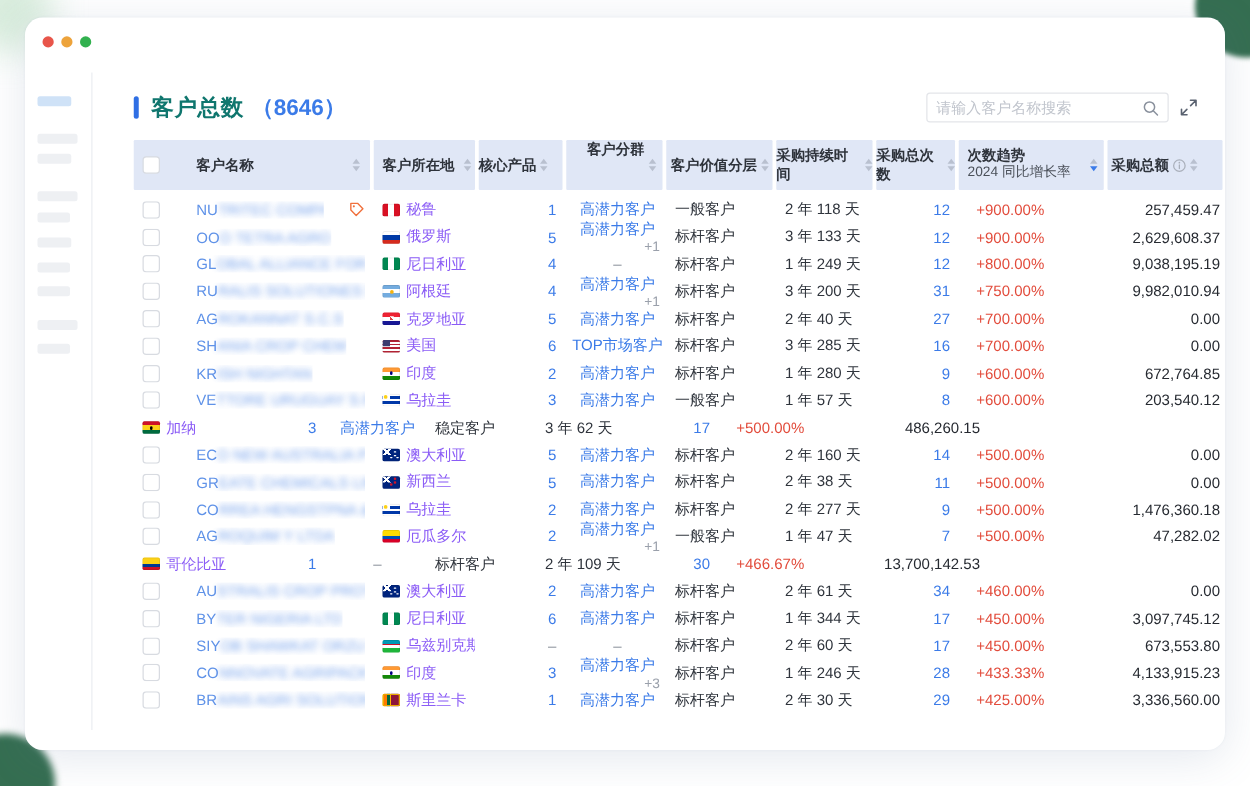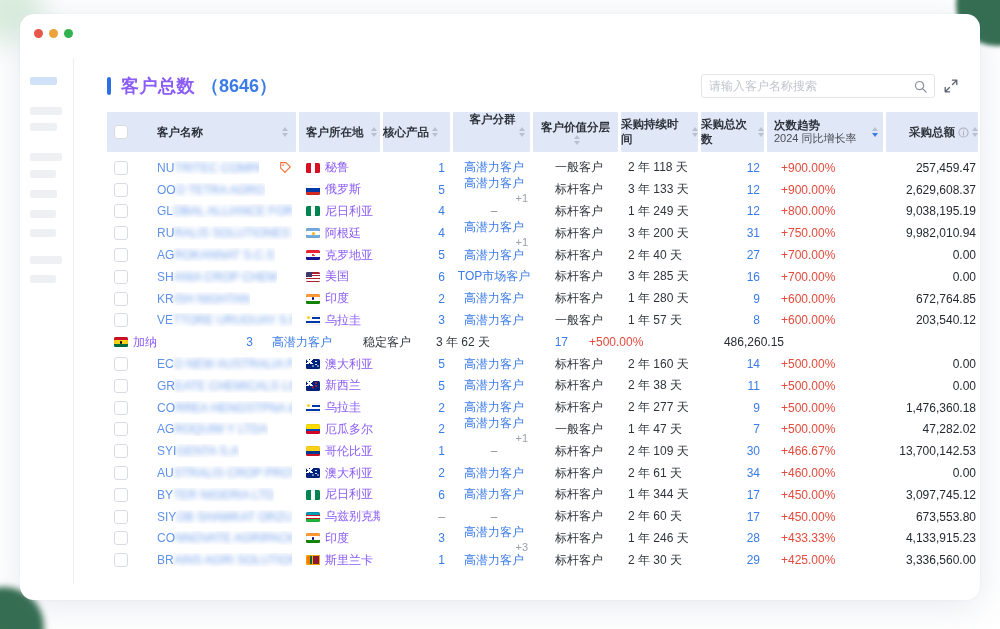--- a/index.html
+++ b/index.html
@@ -24,46 +24,46 @@
   
   .sidebar{position:absolute;left:0;top:0;width:53px;height:100%;}
   .sidebar .sk{position:absolute;left:10px;height:8px;border-radius:2px;background:#eef0f3;}
   .sidebar .sk.active{background:#cfe2f7;}
   .vdivider{position:absolute;left:53px;top:44px;bottom:16px;width:1px;background:#eceef2;}
   
   .main{position:absolute;left:54px;top:0;right:0;bottom:0;}
   .page-header{position:absolute;left:0;right:0;top:58px;height:28px;display:flex;align-items:center;justify-content:space-between;padding:0 22px 0 33px;}
   .title-block{display:flex;align-items:center;gap:10px;}
   .accent-bar{width:4px;height:18px;border-radius:2px;background:var(--accent);}
-  .page-title{font-size:18px;font-weight:700;color:#8b5cf6;letter-spacing:.5px;}
+  .page-title{font-size:18px;font-weight:700;color:#0f766e;letter-spacing:.5px;}
   .page-count{font-size:18px;font-weight:700;color:var(--link);margin-left:-4px;}
   .search-area{display:flex;align-items:center;gap:9px;}
-  .search-box{width:234px;height:24px;border:1px solid #e3e5e9;border-radius:3px;display:flex;align-items:center;padding:0 7px;background:#fff;}
+  .search-box{width:194px;height:24px;border:1px solid #e3e5e9;border-radius:3px;display:flex;align-items:center;padding:0 7px;background:#fff;}
   .search-box input{border:0;outline:0;flex:1;font-size:12px;color:#333;font-family:inherit;min-width:0;}
   .search-box input::placeholder{color:#c1c5cd;}
   .icon-btn{display:flex;align-items:center;justify-content:center;cursor:pointer;background:none;border:0;padding:0;}
   
   .table{position:absolute;left:33px;top:98px;width:851px;}
   .thead{display:flex;gap:3px;height:40px;}
   .th{background:var(--header-bg);display:flex;align-items:center;font-size:11.5px;font-weight:700;color:#2e333b;flex-shrink:0;border-radius:1px;}
   .tr{display:flex;gap:3px;height:21.8px;align-items:center;font-size:12px;}
   .td{flex-shrink:0;display:flex;align-items:center;overflow:hidden;white-space:nowrap;}
-  .w1{width:189px;gap:16px;} .w2{width:81px;} .w3{width:67px;} .w4{width:77px;flex-direction:column;} .w5{width:85px;flex-direction:column;}
+  .w1{width:189px;gap:16px;} .w2{width:81px;} .w3{width:67px;} .w4{width:77px;flex-direction:column;} .w5{width:85px;}
   .w6{width:77px;} .w7{width:63px;} .w8{width:116px;} .w9{width:92px;}
   .tbody{margin-top:5px;}
   
   .th.h-name{padding:0 8px 0 7px;} .th.h-name .lbl{margin-left:13px;} .th.h-name .caret{margin-left:auto;}
   .th.h-loc{padding-left:7px;} .th.h-loc .caret{margin-left:7px;}
   .th.h-prod{justify-content:flex-start;padding-right:5px;} .th.h-prod .caret{margin-left:3px;}
   .th.h-seg{padding:0 5px 0 7px;} .th.h-seg .caret{margin-left:auto;}
   .th.h-tier,.th.h-dur,.th.h-count{justify-content:center;} .th.h-tier .caret,.th.h-dur .caret,.th.h-count .caret{margin-left:3px;}
   .th.h-trend{padding:0 5px 0 7px;} .th.h-trend .caret{margin-left:auto;}
   .trend-lines{display:flex;flex-direction:column;line-height:1.25;}
   .trend-sub{font-weight:400;font-size:11px;color:#4a5059;}
-  .th.h-amt{justify-content:flex-end;padding-right:0;gap:3px;}
+  .th.h-amt{justify-content:flex-end;padding-right:20px;gap:3px;}
   .caret{display:inline-flex;flex-direction:column;gap:2px;cursor:pointer;}
   .caret i{display:block;width:0;height:0;border-left:3.5px solid transparent;border-right:3.5px solid transparent;}
   .caret .u{border-bottom:4px solid #b9c0cf;}
   .caret .d{border-top:4px solid #b9c0cf;}
   .caret .d.active{border-top-color:var(--link);}
   .checkbox{width:14px;height:14px;border:1px solid #d8dbe1;border-radius:3px;background:#fff;flex-shrink:0;cursor:pointer;}
   
   .c-name{padding:0 4px 0 7px;}
   .name-link{margin-left:13px;color:#5f92e8;cursor:pointer;overflow:hidden;white-space:nowrap;display:inline-block;max-width:138px;}
   .name-blur{filter:blur(2.6px);opacity:.85;}
@@ -552,25 +552,20 @@
     </div>
     <div class="td c-tier w5">一般客户</div>
     <div class="td c-dur w6">1 年 47 天</div>
     <div class="td c-count w7">
       <span class="num-link">7</span>
     </div>
     <div class="td c-growth w8">+500.00%</div>
     <div class="td c-amount w9">47,282.02</div>
   </div>
           <div class="tr">
-    <div class="td c-name w1">
-      <span class="checkbox"></span>
-      <span class="name-link"><span>SYI</span><span class="name-blur">GENTA S.A</span><span></span></span>
-
-    </div>
     <div class="td c-loc w2">
       <span class="flag f-colombia"></span>
       <span>哥伦比亚</span>
     </div>
     <div class="td c-prod w3">
       <span class="num-link">1</span>
     </div>
     <div class="td c-seg w4">
       <span class="seg-link muted">–</span>
 

